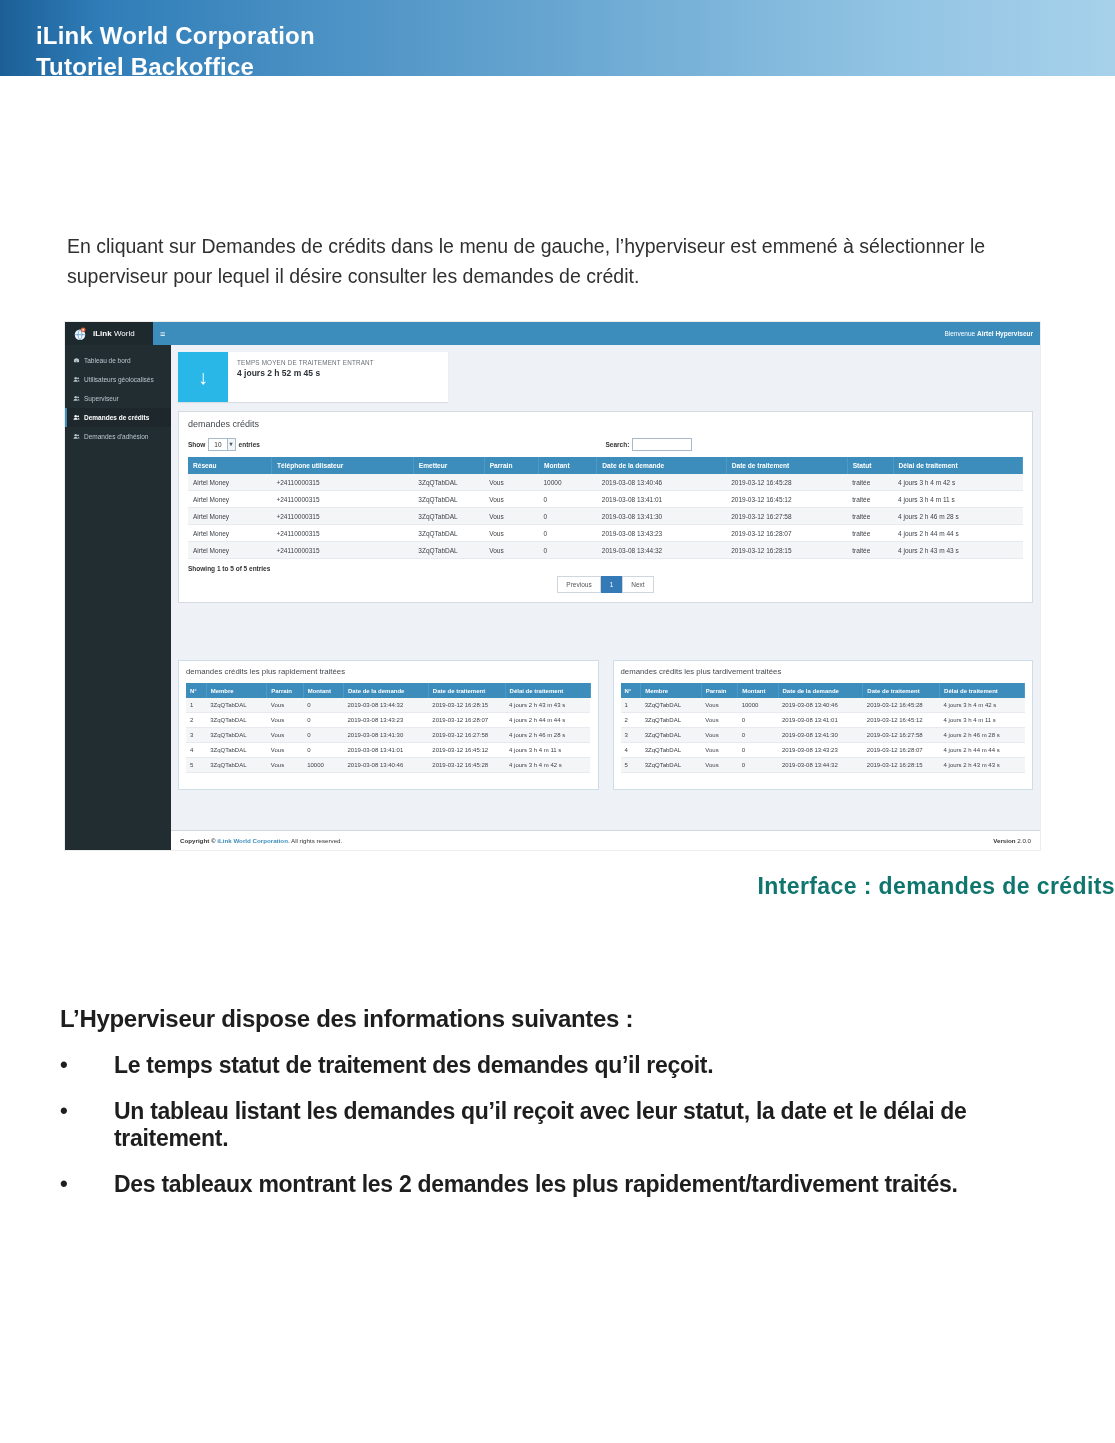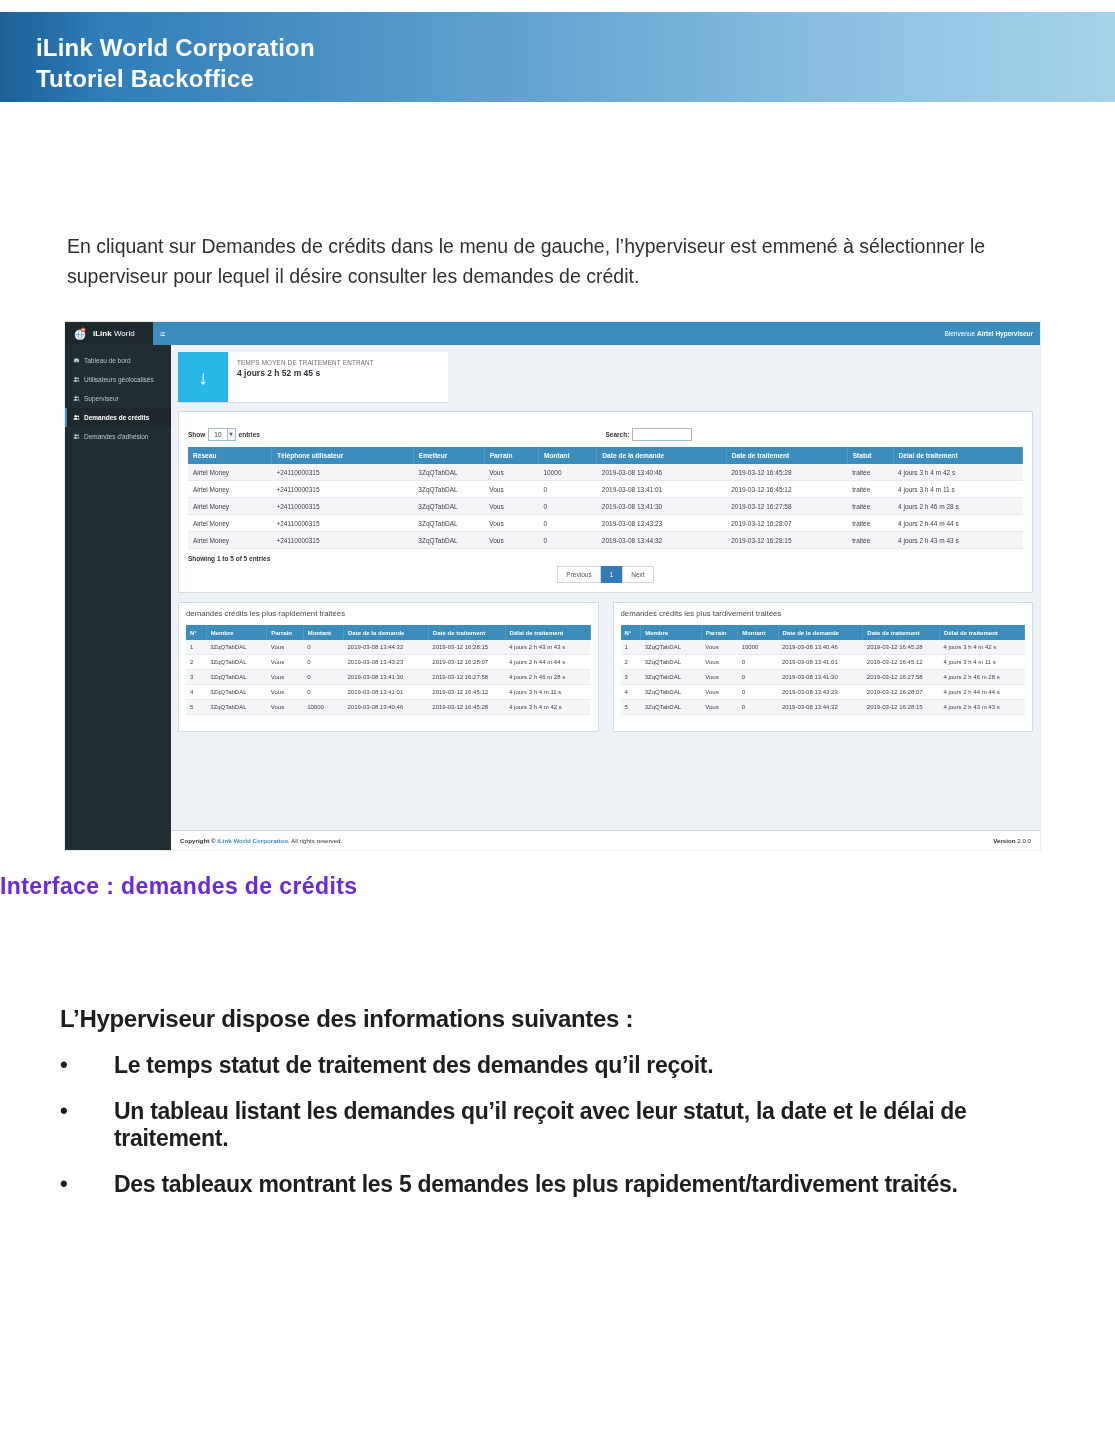--- a/index.html
+++ b/index.html
@@ -1,31 +1,31 @@
 <!DOCTYPE html>
 <html><head>
 <meta charset="utf-8">
 <style>
   * { margin:0; padding:0; box-sizing:border-box; }
   html,body { width:1115px; background:#fff; font-family:"Liberation Sans", sans-serif; }
   .page { position:relative; width:1115px; height:1443px; background:#fff; overflow:hidden; }
 
   
-  .doc-header { position:absolute; top:12px; left:0; width:100%; height:90px;
+  .doc-header { position:absolute; top:0; left:0; width:100%; height:76px;
     background:linear-gradient(90deg,#1c5f96 0%,#2f7db8 9%,#8fc2e2 78%,#a7d1eb 100%);
     color:#fff; padding:20px 0 0 36px; }
   .doc-header .l1,.doc-header .l2 { font-size:24px; font-weight:700; line-height:31px; letter-spacing:.2px; }
 
   
   .doc-title { position:absolute; top:170px; left:0; width:100%; text-align:center;
     font-size:30px; font-weight:700; color:#58595b; letter-spacing:.3px; }
   .doc-intro { position:absolute; top:231px; left:67px; width:988px;
     font-size:19.5px; line-height:1.55; color:#303030; }
-  .doc-caption { position:absolute; top:873px; left:0; width:100%; text-align:left;
-    font-size:23px; font-weight:700; color:#6d28d9; letter-spacing:.4px; }
+  .doc-caption { position:absolute; top:873px; left:0; width:100%; text-align:right;
+    font-size:23px; font-weight:700; color:#0f766e; letter-spacing:.4px; }
 
   .info-block { position:absolute; top:1005px; left:60px; width:1005px; color:#1e1e1e; }
   .info-heading { font-size:24px; font-weight:700; letter-spacing:-.3px; }
   .bullet-row { display:flex; margin-top:19px; }
   .bullet-row .bullet { width:54px; font-size:22px; font-weight:700; }
   .bullet-row .btext { flex:1; font-size:23px; font-weight:700; letter-spacing:-.3px; }
 
   
   .doc-footer { position:absolute; left:0; bottom:0; width:100%; height:70px;
     background:#2a6ea6; border:3px solid #20242f; border-bottom-width:6px;
@@ -85,21 +85,21 @@
   table.dt tbody tr:nth-child(odd) { background:#f4f5f7; }
   table.dt tbody tr:nth-child(even) { background:#fff; }
 
   .summary { margin-top:6px; font-size:6.5px; font-weight:700; color:#333; }
   .pagination { display:flex; justify-content:center; gap:0; margin-top:4px; }
   .page-btn { font-size:6.5px; color:#555; border:1px solid #cfd6dd; background:#fff;
     padding:4px 8px; cursor:pointer; }
   .page-btn.current { background:#337ab7; border-color:#337ab7; color:#fff; }
 
   .panels-row { display:flex; gap:14px; margin-top:9px; }
-  .panel-small { flex:1; padding:6px 7px 16px; border-color:#cfdde8; }
+  .panel-small { flex:1; padding:6px 7px 16px; border-color:#cfdde8;margin-top:48px; }
   .panel-small .panel-title { font-size:7.8px; }
   .panel-small table.dt { margin-top:7px; }
   .panel-small table.dt th { font-size:6px; padding:4.5px 4px; }
   .panel-small table.dt td { font-size:6px; padding:4px 4px; }
 
   .app-footer { margin-top:auto; background:#fff; border-top:1px solid #d2d6de;
     margin-left:-7px; margin-right:-7px; padding:6px 9px; display:flex; font-size:6.2px; color:#333; }
   .app-footer .left b { font-weight:700; }
   .app-footer .brand-link { color:#3c8dbc; font-weight:700; }
   .app-footer .right { margin-left:auto; }
@@ -185,20 +185,21 @@
 
         <div class="stat-box">
           <div class="stat-icon">↓</div>
           <div class="stat-text">
             <div class="stat-label">TEMPS MOYEN DE TRAITEMENT ENTRANT</div>
             <div class="stat-value">4 jours 2 h 52 m 45 s</div>
           </div>
         </div>
 
         <div class="panel panel-main">
+          <div class="panel-title">demandes crédits</div>
           <div class="controls">
             <div class="show-group">
               <span>Show</span>
               <span class="select-box">
                 <span class="val">10</span>
                 <span class="chev">▾</span>
               </span>
               <span>entries</span>
             </div>
             <div class="search-group">
@@ -459,18 +460,18 @@
     <div class="bullet-row">
       <span class="bullet">•</span>
       <span class="btext">Le temps statut de traitement des demandes qu’il reçoit.</span>
     </div>
     <div class="bullet-row">
       <span class="bullet">•</span>
       <span class="btext">Un tableau listant les demandes qu’il reçoit avec leur statut, la date et le délai de traitement.</span>
     </div>
     <div class="bullet-row">
       <span class="bullet">•</span>
-      <span class="btext">Des tableaux montrant les 5 demandes les plus rapidement/tardivement traités.</span>
+      <span class="btext">Des tableaux montrant les 2 demandes les plus rapidement/tardivement traités.</span>
     </div>
   </div>
 
 
 </div>
 
 </body></html>

